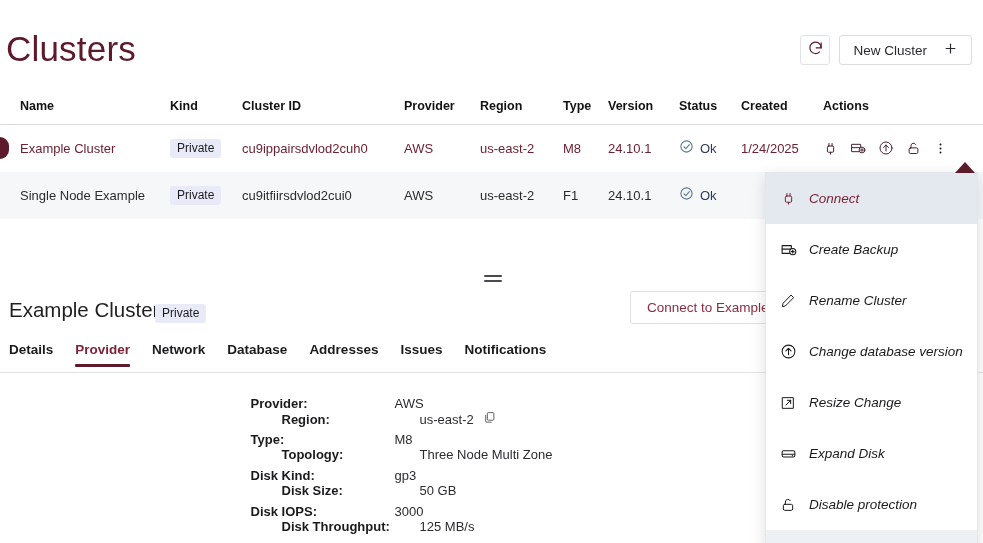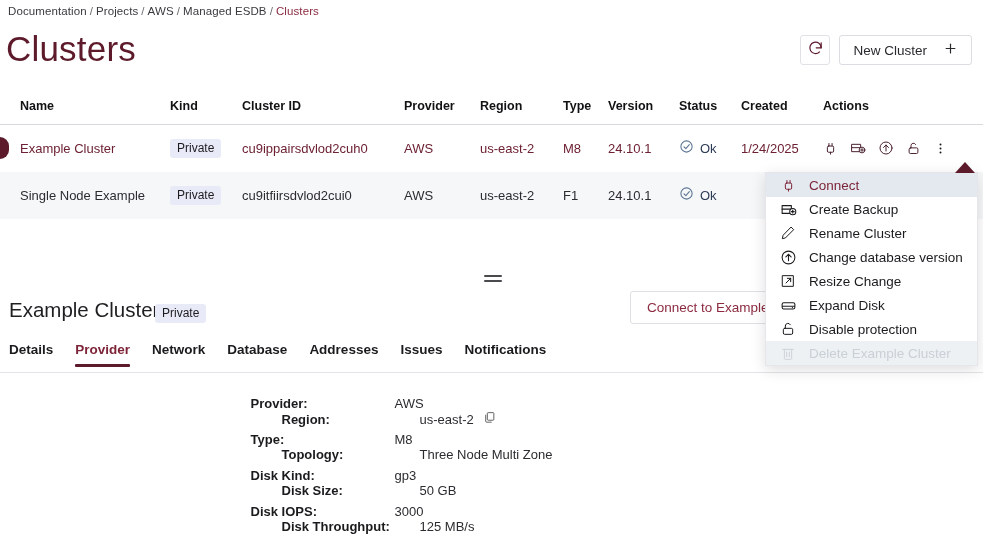--- a/index.html
+++ b/index.html
@@ -167,38 +167,36 @@
   .menu-arrow {
     position: absolute; left: 955px; top: 162px;
     width: 0; height: 0;
     border-left: 10px solid transparent;
     border-right: 10px solid transparent;
     border-bottom: 11px solid #5c1a2b;
     z-index: 41;
   }
   .menu-item {
     display: flex; align-items: center; gap: 12px;
-    height: 24px; padding: 0 13px;
+    height: 51px; padding: 0 13px;
     font-size: 13.5px; color: #1b1b1e; cursor: pointer;
     white-space: nowrap;
+    font-style: italic;
   }
   .menu-item .mi-ico { width: 18px; display: flex; align-items: center; justify-content: center; }
   .menu-item.active { background: #e3e9ef; color: #7d2438; }
   .menu-item.active .mi-ico svg { stroke: #7d2438; }
   .menu-item.disabled { background: #eef1f4; color: #c9d0d6; cursor: default; }
   .menu-item.disabled .mi-ico svg { stroke: #ccd3d9; }
 </style>
 </head>
 <body>
 
 <div class="page">
 
-  <div class="breadcrumb">
-    <span class="crumb">Documentation</span><span class="sep">/</span><span class="crumb">Projects</span><span class="sep">/</span><span class="crumb">AWS</span><span class="sep">/</span><span class="crumb">Managed ESDB</span><span class="sep">/</span><span class="crumb current">Clusters</span>
-  </div>
 
   <div class="title-row">
     <div class="page-title">Clusters</div>
     <div class="title-actions">
       <div class="icon-btn">
         <span>
           <svg width="17" height="17" viewBox="0 0 24 24" fill="none" stroke="#5c1a2b" stroke-width="1.7" stroke-linecap="round" stroke-linejoin="round">
             <path d="M20 11a8 8 0 1 0-2.3 5.7"></path>
               <polyline points="20 4 20 11 13 11"></polyline>
           </svg>

